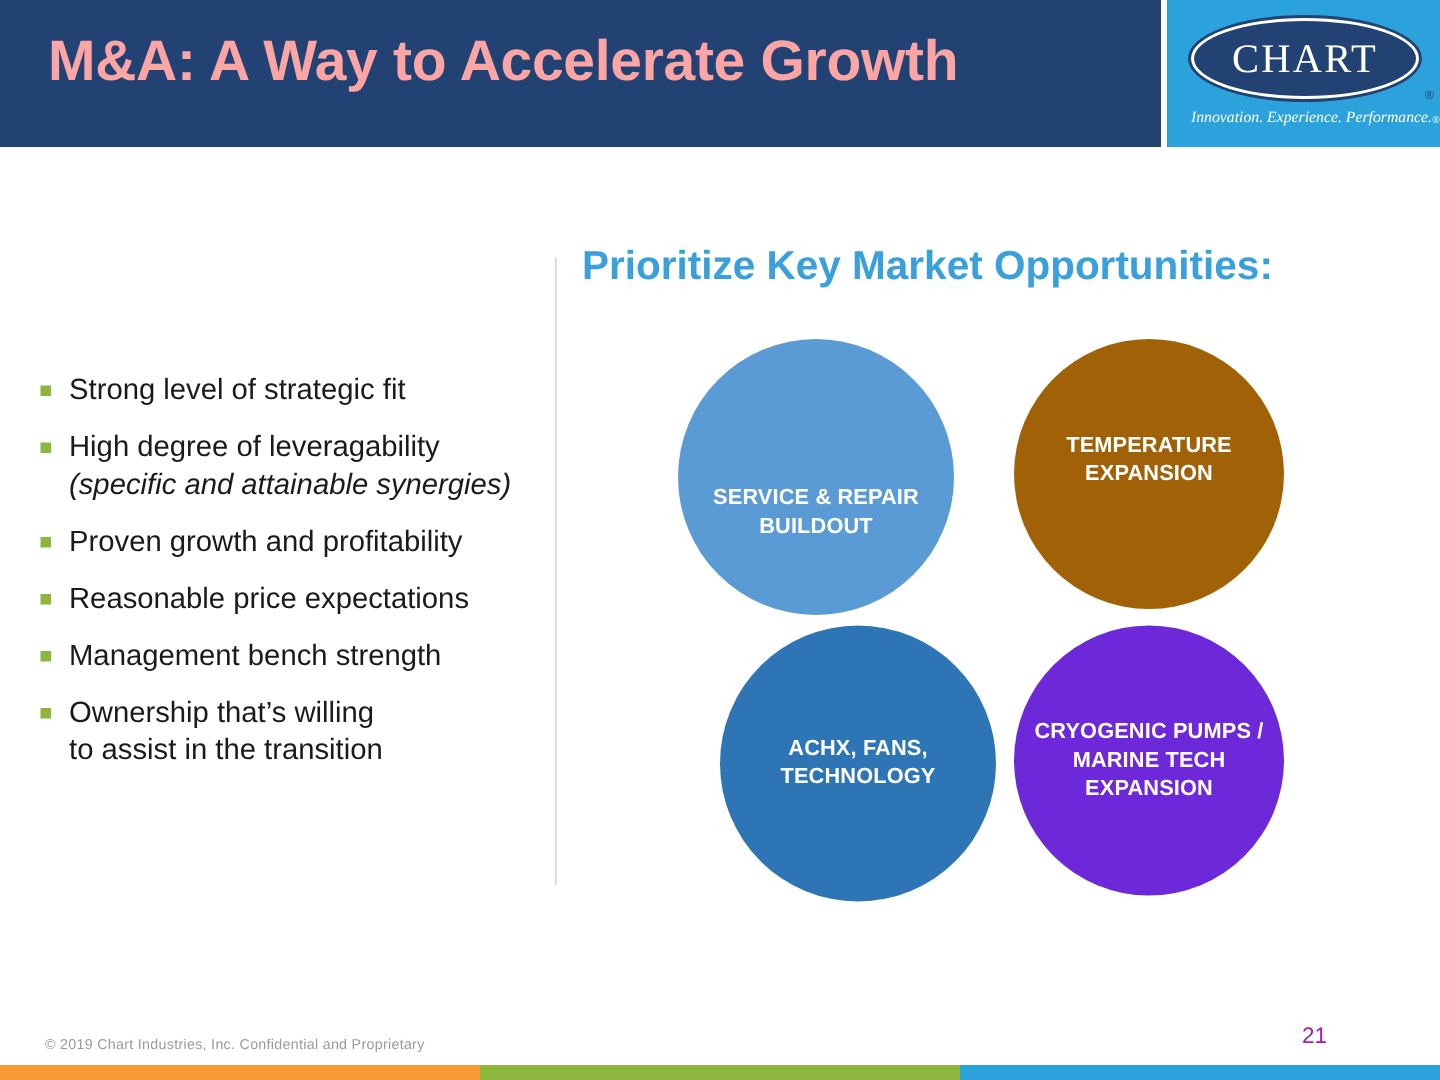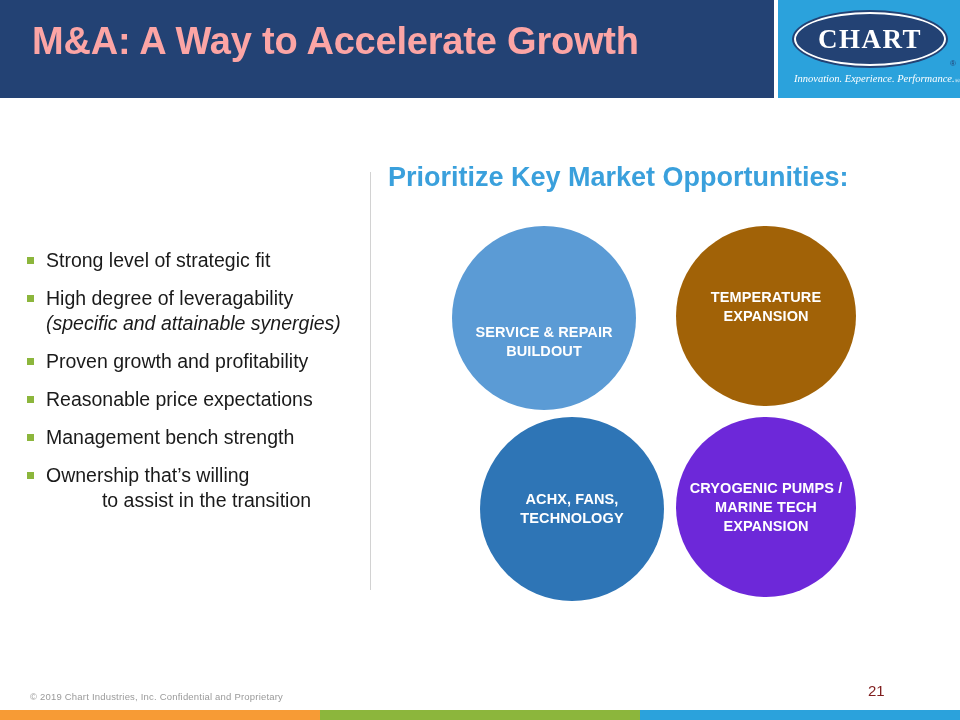--- a/index.html
+++ b/index.html
@@ -63,21 +63,21 @@
     box-shadow: 0 0 0 2px #234274;
     box-sizing: border-box;
     display: flex;
     align-items: center;
     justify-content: center;
   }
   .logo-wordmark {
     color: #ffffff;
     font-family: "Liberation Serif", serif;
     font-size: 27px;
-    font-weight: 700;
+    font-weight: 400;
     letter-spacing: 1.5px;
     line-height: 1;
   }
   .logo-reg {
     position: absolute;
     left: 172px;
     top: 60px;
     color: #234274;
     font-size: 8px;
     line-height: 1;
@@ -153,21 +153,20 @@
     width: 7px;
     height: 7px;
     background: #8cb63c;
   }
   .bullet-sub {
     display: block;
     font-style: italic;
   }
   .bullet-line2 {
     display: block;
-    text-align: center;
   }
 
   
   .circle {
     position: absolute;
     border-radius: 50%;
     display: flex;
     justify-content: center;
     color: #ffffff;
     font-size: 14.5px;
@@ -221,21 +220,21 @@
     color: #9a9a9a;
     font-size: 9.5px;
     line-height: 12px;
     letter-spacing: 0.2px;
     white-space: nowrap;
   }
   .page-number {
     position: absolute;
     left: 868px;
     top: 682px;
-    color: #7f1d1d;
+    color: #a21caf;
     font-size: 15px;
     font-weight: 400;
     line-height: 18px;
   }
   .bottom-bar {
     position: absolute;
     left: 0;
     bottom: 0;
     width: 960px;
     height: 10px;

